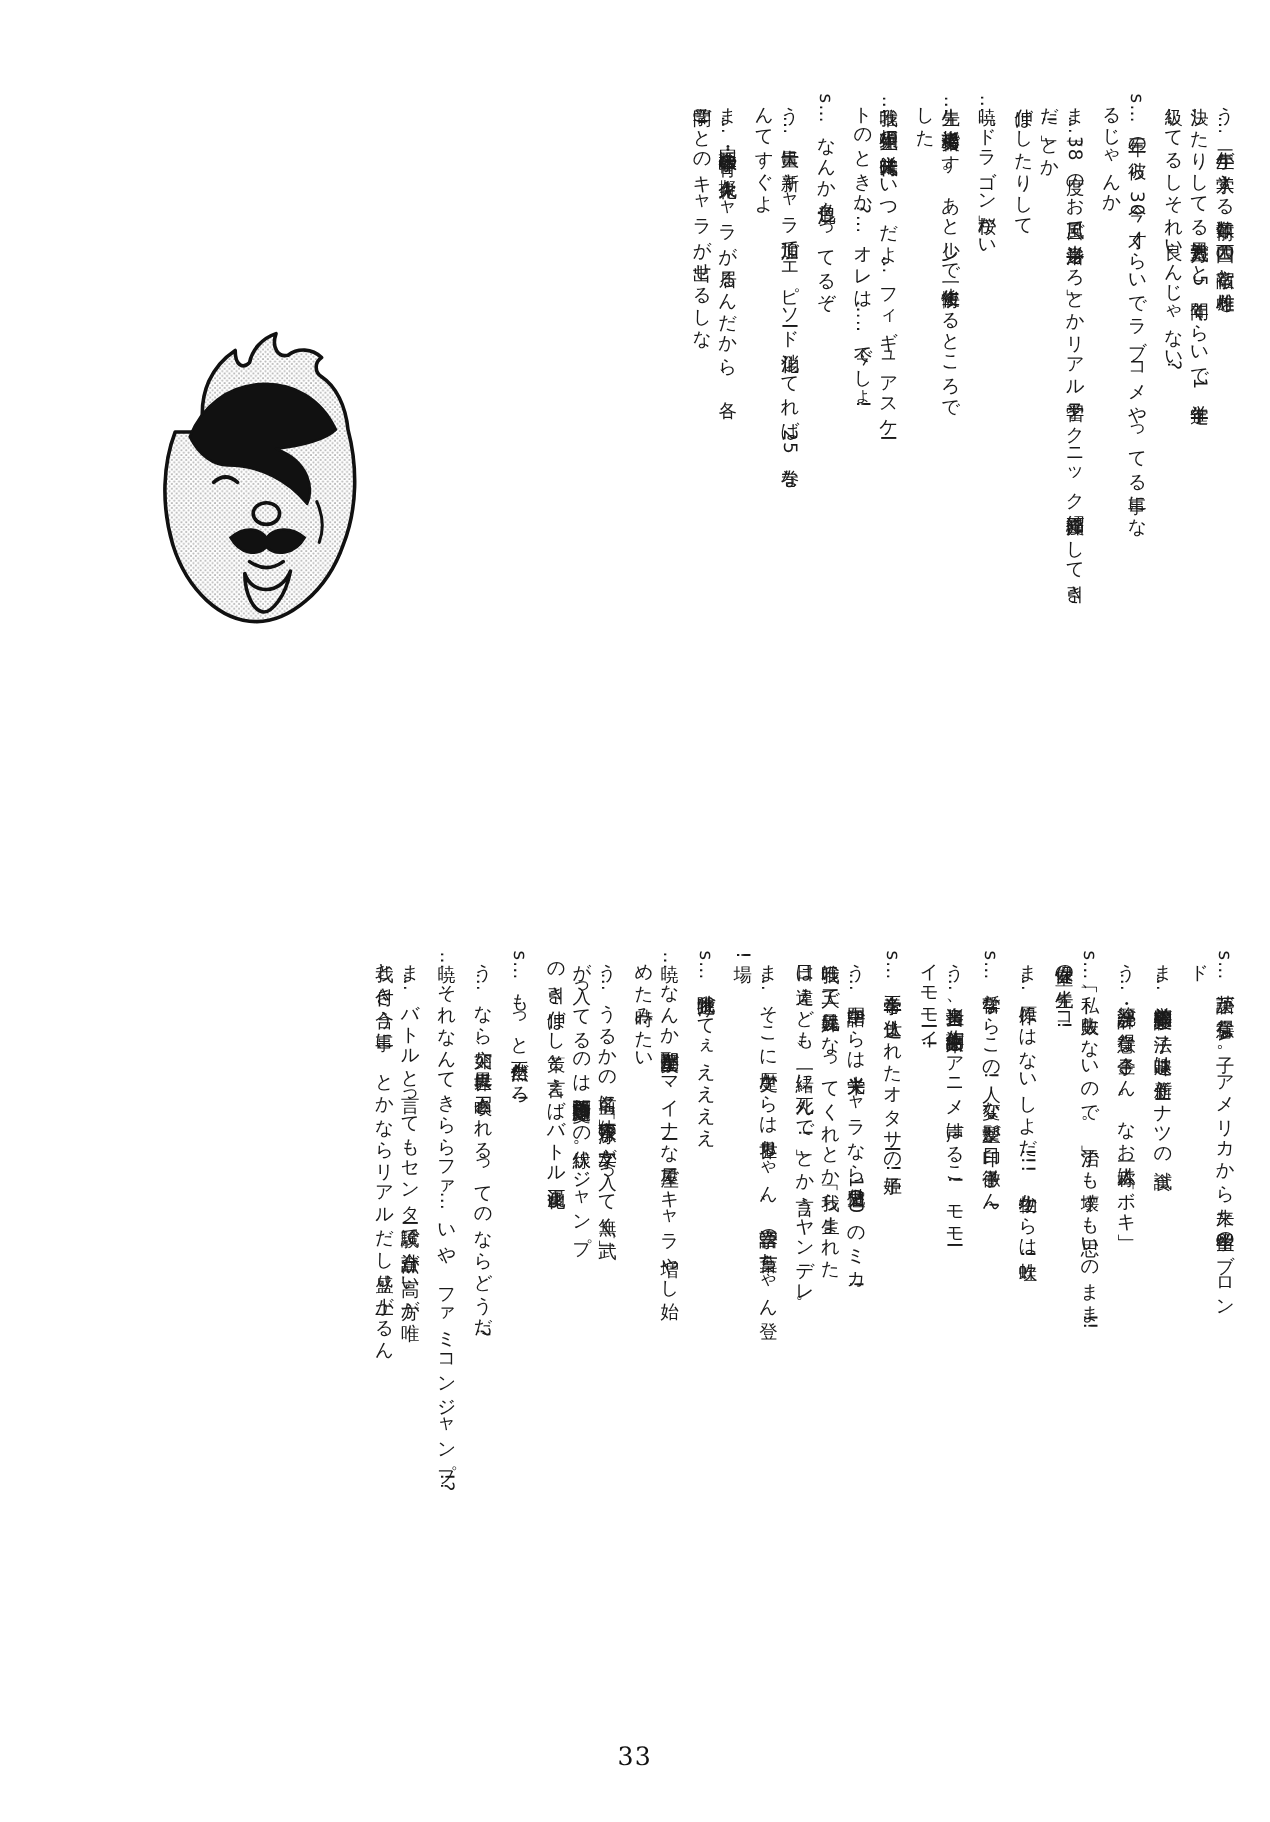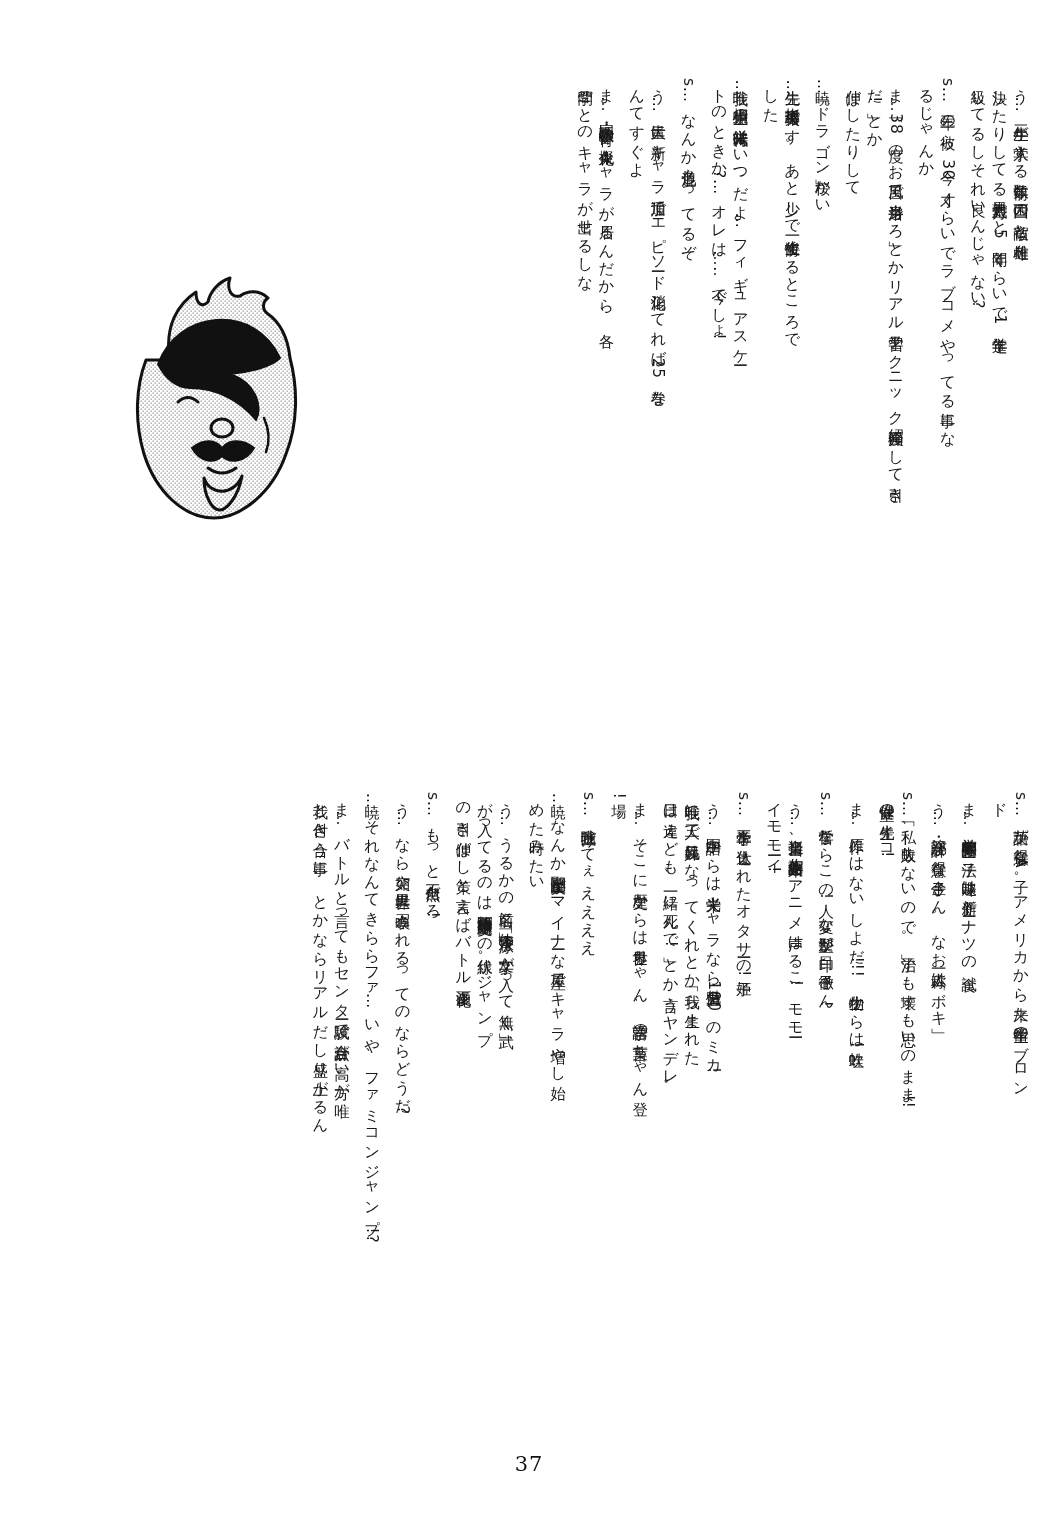--- a/index.html
+++ b/index.html
@@ -225,14 +225,14 @@
       </div>
       <div class="entry">
         <div class="ln">暁…それなんてきららファ…いや、ファミコンジャンプ!?</div>
       </div>
       <div class="entry">
         <div class="ln">ま…バトルと言ってもセンター試験で合計点が高い方が唯</div>
         <div class="ln">我と付き合う事に、とかならリアルだし盛り上がるん</div>
       </div>
     </div>
 
-  <div id="page-number">37</div>
+  <div id="page-number">33</div>
 </div>
 
 </body></html>

